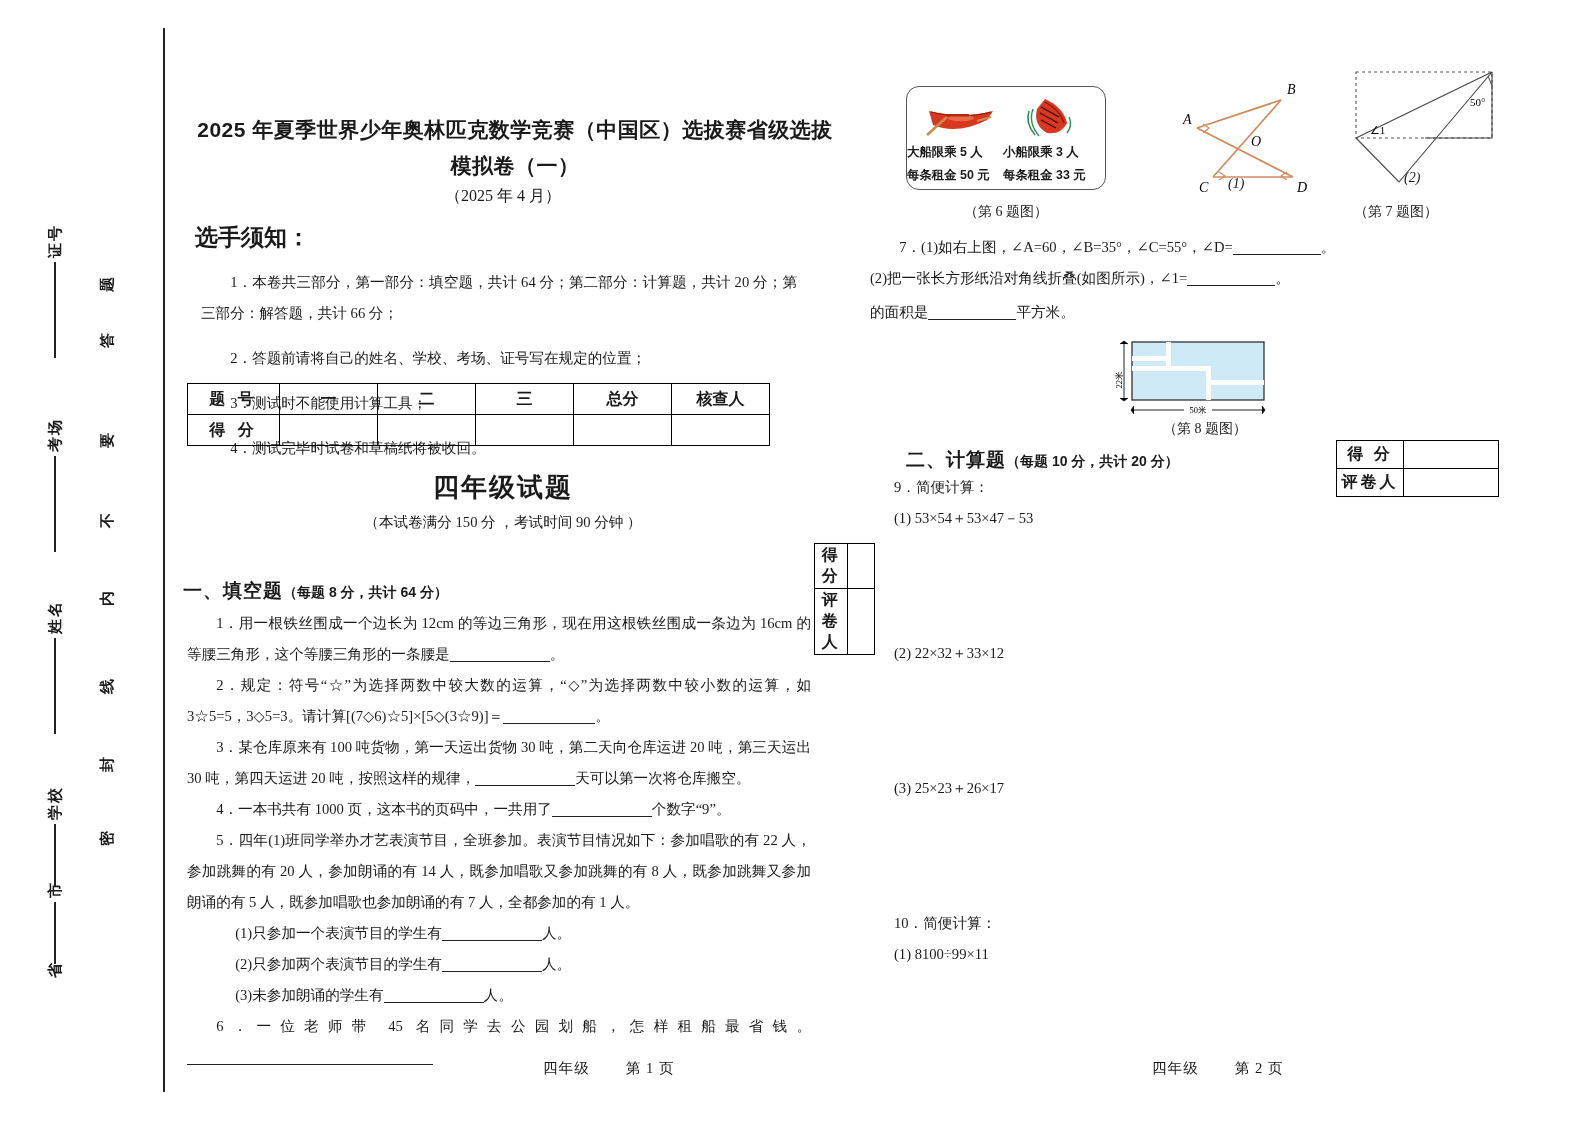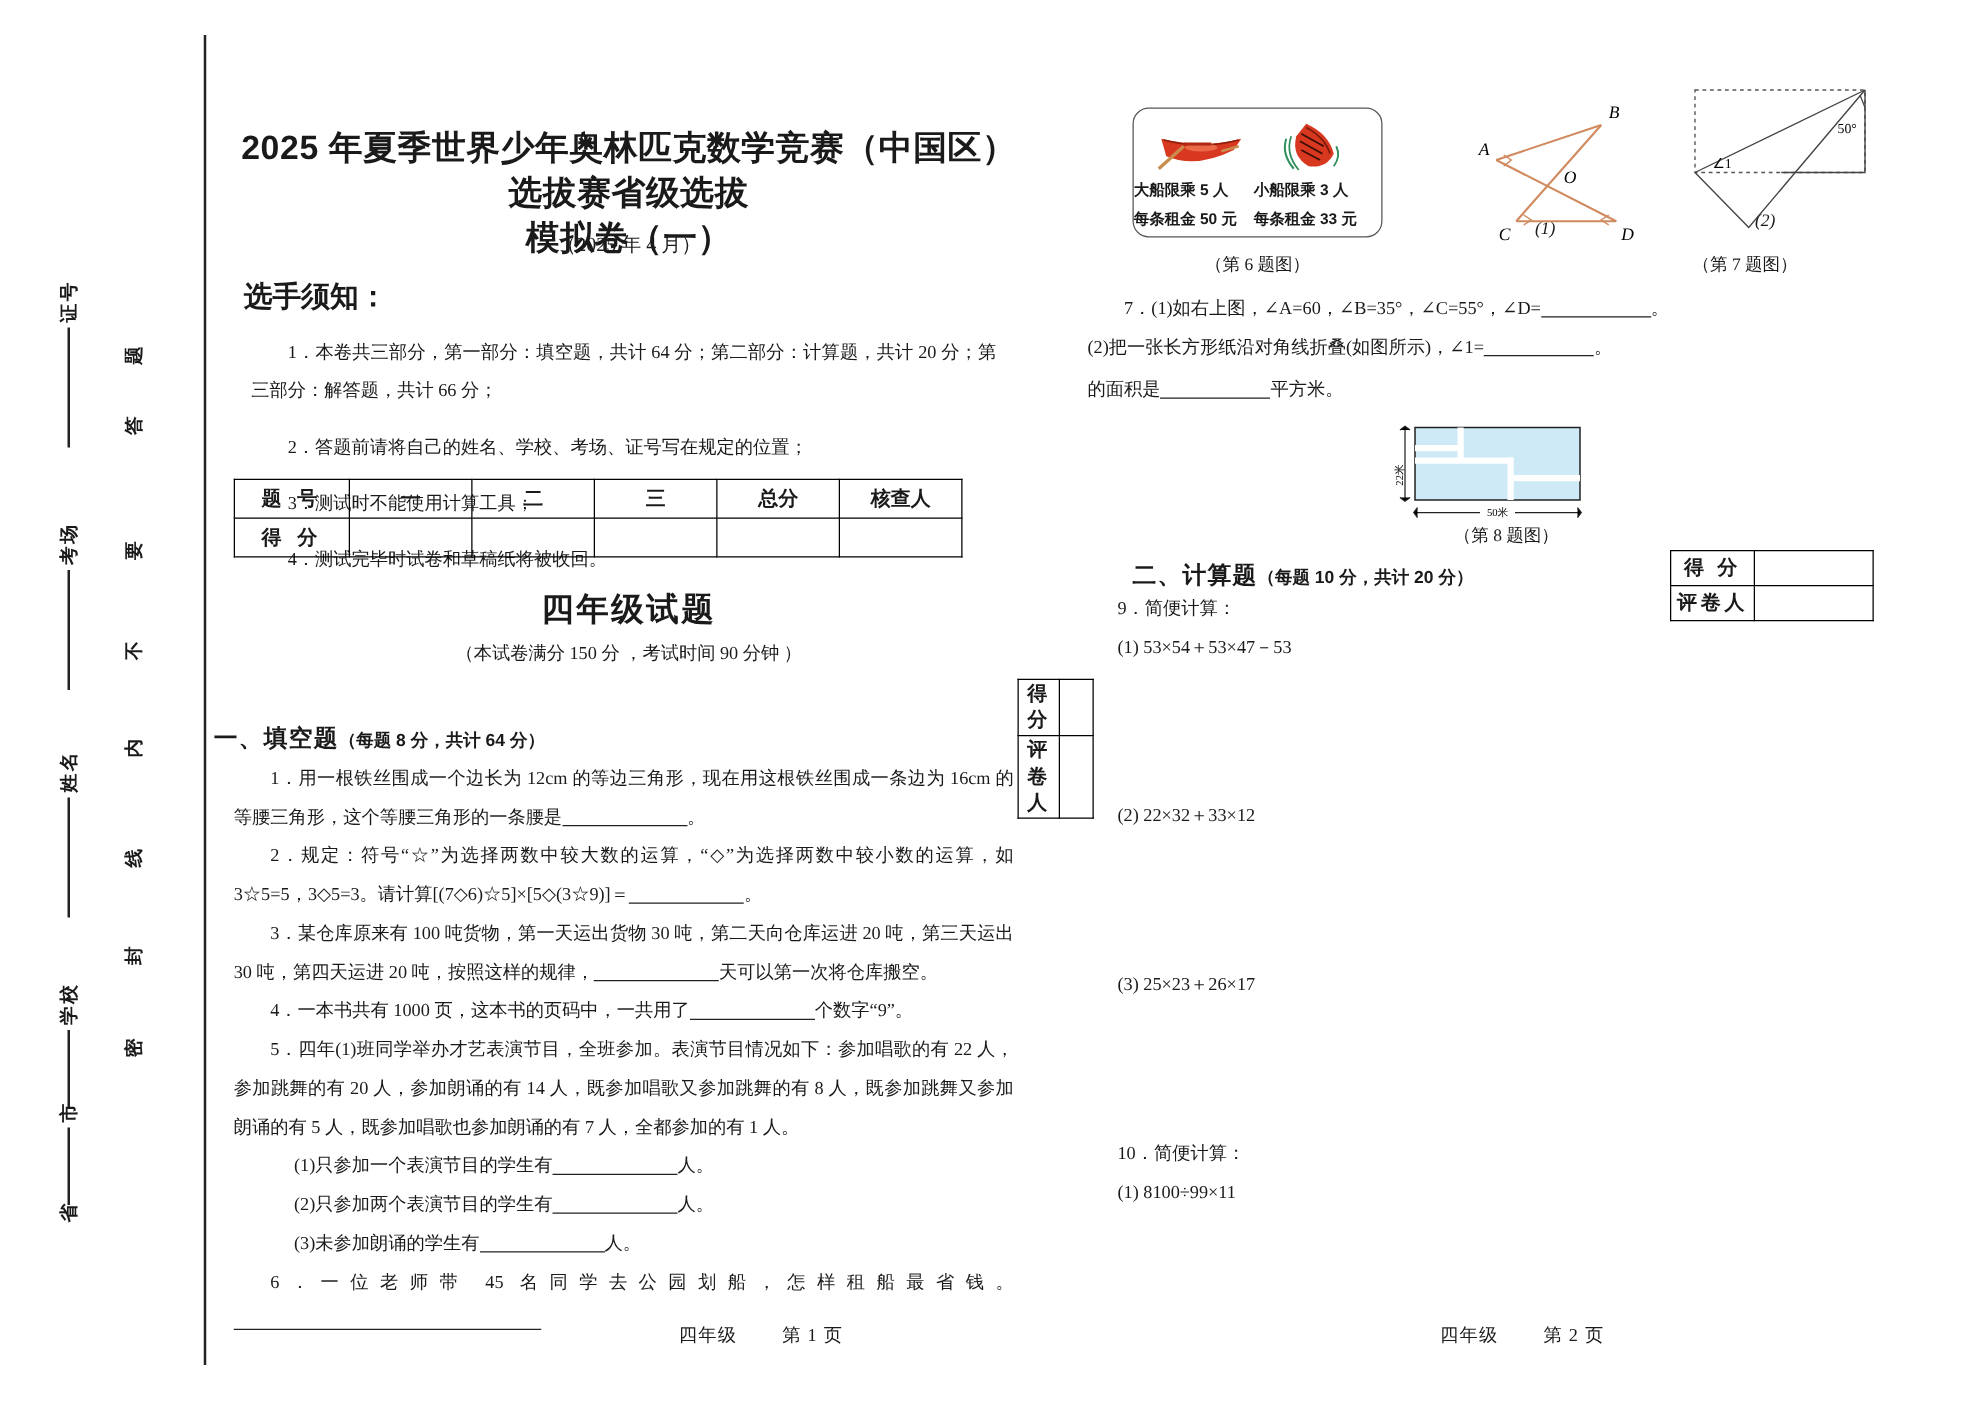--- a/index.html
+++ b/index.html
@@ -26,25 +26,25 @@
   .vtext-label { font-family:"Liberation Sans","DejaVu Sans",sans-serif; font-weight:600; }
   .seal-rule { position:absolute; left:0; width:2px; background:#222; }
   .divider { position:absolute; left:163px; top:28px; width:2px; height:1064px; background:#222; }
 
   
   .page { position:absolute; top:0; height:1122px; }
   #page-left  { left:163px; width:712px; }
   #page-right { left:875px; width:712px; }
 
   h1.title {
-    margin:0; padding:0;
+    margin:12px; padding:0;
     position:absolute; left:20px; top:100px; width:640px;
     text-align:center;
     font-family:"Liberation Sans","DejaVu Sans",sans-serif;
-    font-weight:bold; font-size:27px; line-height:36px;
+    font-weight:bold; font-size:21px; line-height:36px;
     letter-spacing:0.5px;
   }
   .subtitle {
     position:absolute; left:20px; top:186px; width:640px;
     text-align:center; font-size:16px;
   }
 
   .notice-head {
     position:absolute; left:32px; top:222px;
     font-family:"Liberation Sans","DejaVu Sans",sans-serif;
@@ -86,21 +86,21 @@
   #mark-box-1 { left:651px; top:543px; }
   #mark-box-2 { left:1336px; top:440px; }
 
   .sec-head {
     position:absolute;
     font-family:"Liberation Sans","DejaVu Sans",sans-serif;
     font-weight:bold;
   }
   .sec-head .big { font-size:19px; letter-spacing:1px; }
   .sec-head .small { font-size:14px; }
-  #sec1-head { left:8px; top:578px; }
+  #sec1-head { left:20px; top:578px; }
   #sec2-head { left:870px; top:447px;margin-left:36px; }
 
   .qbody { position:absolute; font-size:14.6px; line-height:31px; text-align:justify; }
   #q-block-1 { left:24px; top:608px; width:624px; }
   .qbody p { margin:0; text-indent:2em; }
   .qbody p.sub { text-indent:3.3em; }
   .blank-u { display:inline-block; border-bottom:1px solid #222; height:15px; vertical-align:-3px; }
 
   .footer {
     position:absolute; bottom:44px;

